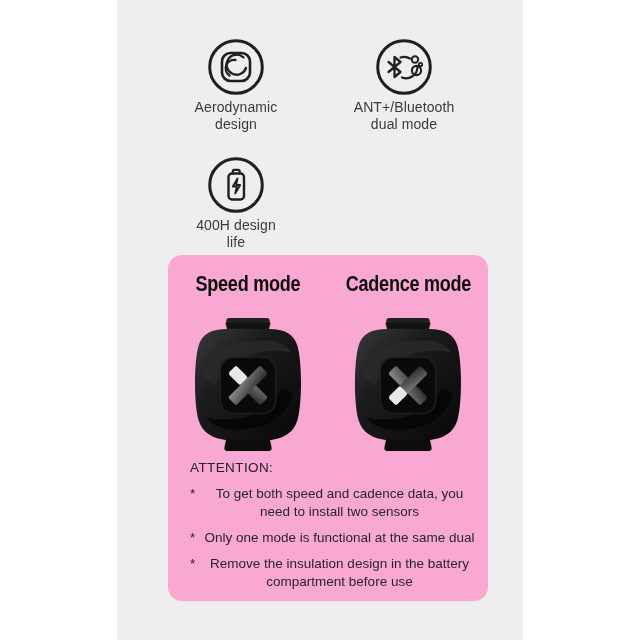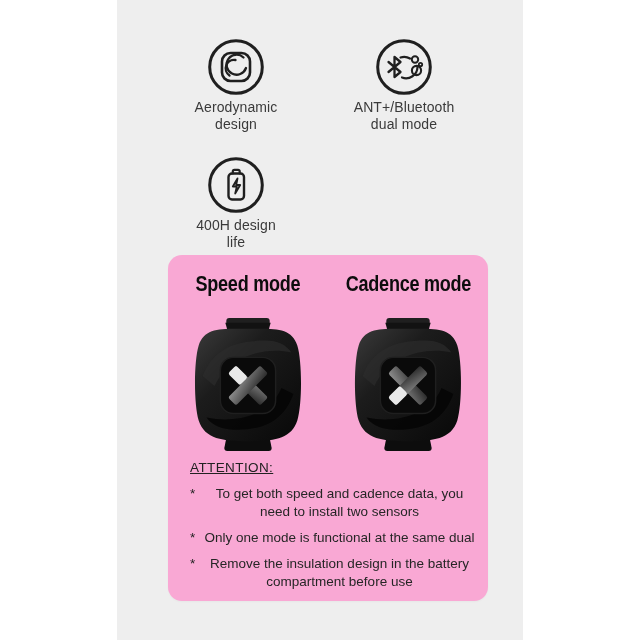--- a/index.html
+++ b/index.html
@@ -26,21 +26,21 @@
   .mode-title { text-align:center; font-size:22px; font-weight:700; color:#0d0d0d; }
   .mode-title-text { display:inline-block; transform:scaleX(0.82); transform-origin:50% 50%;
                      letter-spacing:-0.3px; }
 
   .devices { position:absolute; top:58px; left:0; width:100%;
              display:grid; grid-template-columns:1fr 1fr; justify-items:center; }
   .device { width:136px; height:144px; }
 
   
   .attention { position:absolute; left:22px; top:205px; width:286px; color:#262626; }
-  .attn-heading { font-size:13.5px; letter-spacing:0.4px; margin-bottom:10px; color:#222222;text-decoration:underline; }
+  .attn-heading { font-size:13.5px; letter-spacing:0.4px; margin-bottom:10px; color:#222222; }
   .attn-item { display:flex; margin-bottom:8px; font-size:13.5px; line-height:18px; }
   .attn-star { width:13px; flex:none; color:#222222; }
   .attn-text { flex:1; white-space:pre-line; color:#262626;text-align:center; }
 </style>
 </head>
 <body>
 
 <div class="page">
   <div class="panel"></div>
 

